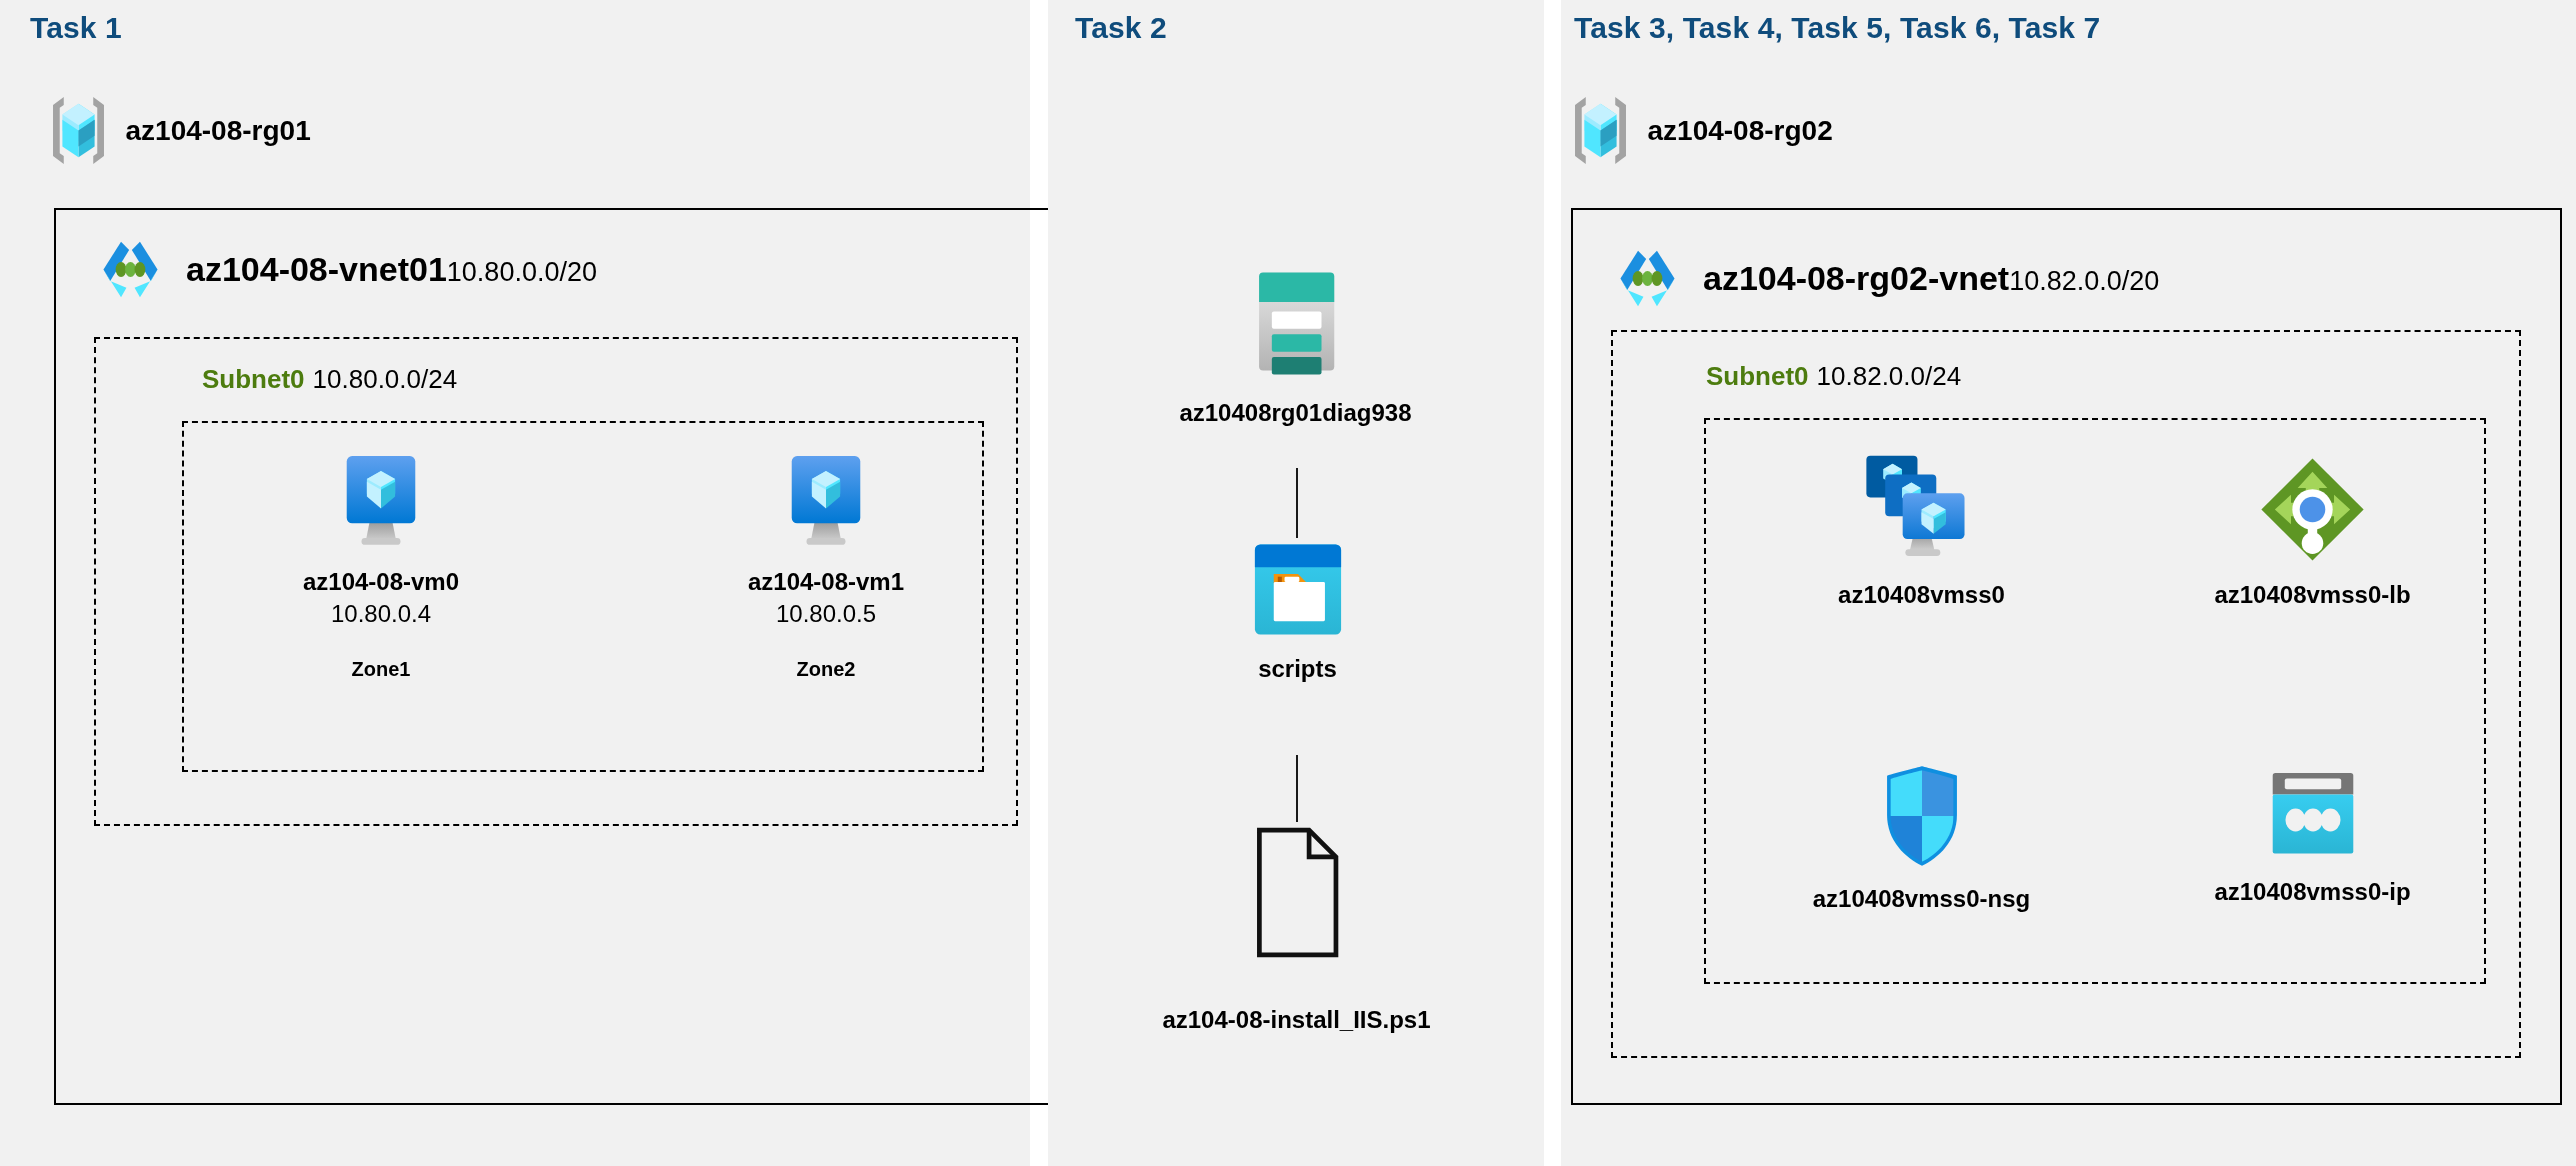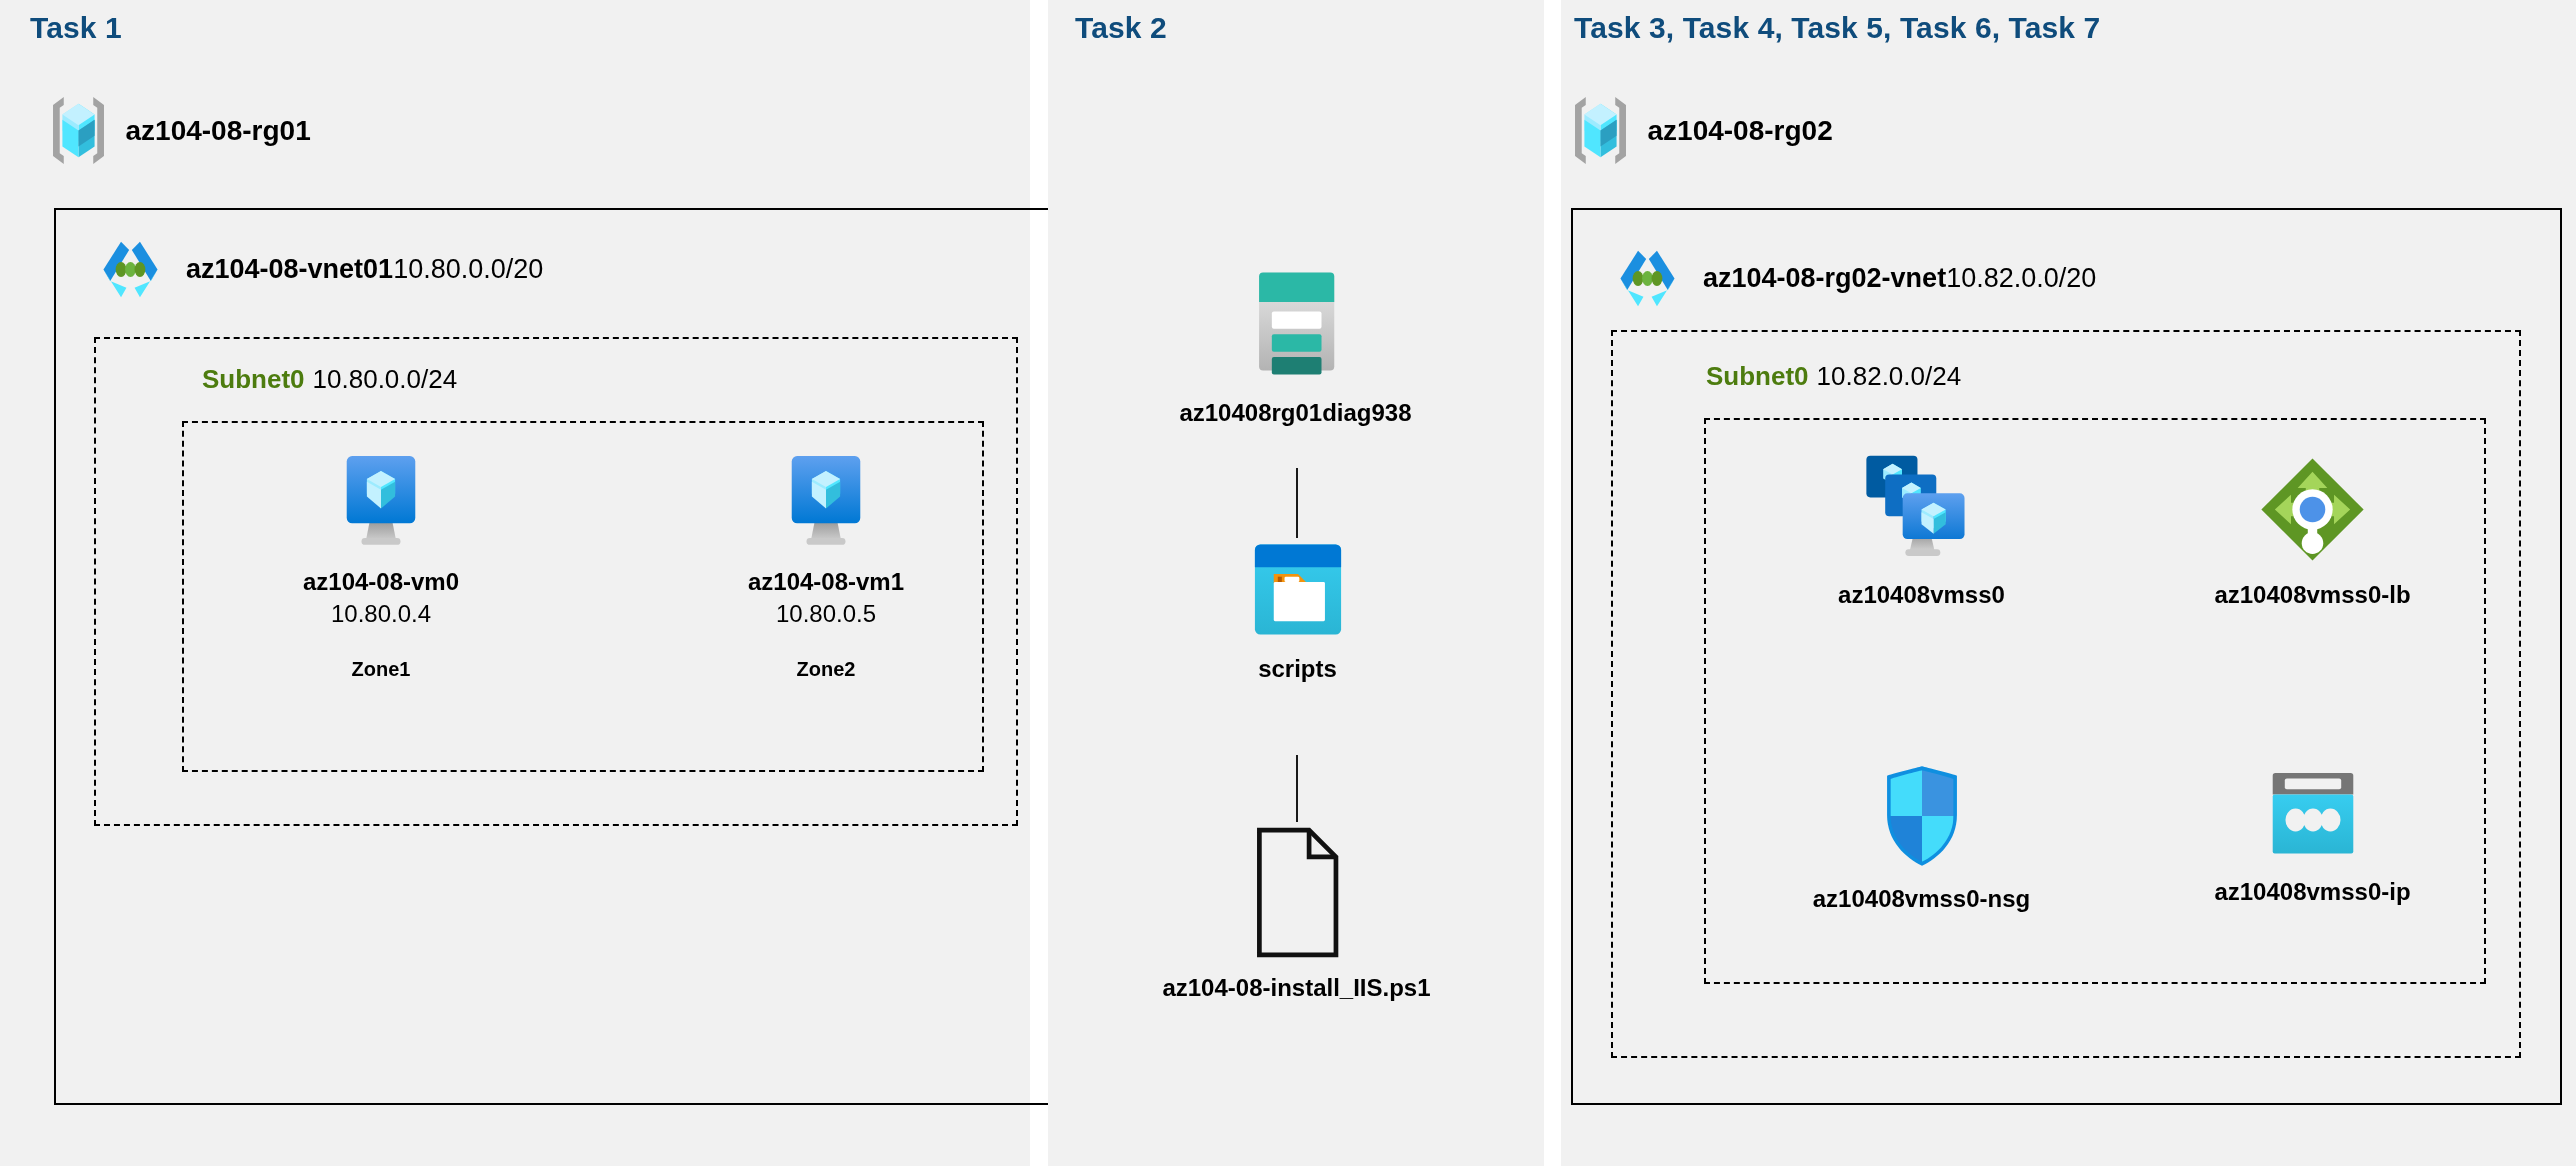--- a/index.html
+++ b/index.html
@@ -13,21 +13,21 @@
     letter-spacing:0.1px;white-space:nowrap;
   }
   .solid-box{position:absolute;border:2.7px solid #000000;box-sizing:border-box;}
   .dashed-box{position:absolute;border:2.7px dashed #000000;box-sizing:border-box;}
   .dashed-box-thin{position:absolute;border:2px dashed #000000;box-sizing:border-box;}
 
   .rg-row{position:absolute;display:flex;align-items:center;gap:17.5px;}
   .rg-label{font-size:28px;font-weight:bold;color:#000;white-space:nowrap;}
 
   .vnet-row{position:absolute;display:flex;align-items:center;gap:19px;}
-  .vnet-name{font-size:27px;font-weight:bold;color:#000;white-space:nowrap;}
+  .vnet-name{font-size:34px;font-weight:bold;color:#000;white-space:nowrap;}
   .vnet-cidr{font-size:27px;font-weight:normal;color:#000;white-space:nowrap;margin-left:0;}
 
   .subnet-label{position:absolute;white-space:nowrap;}
   .subnet-name{font-size:26px;font-weight:bold;color:#4d7c0f;}
   .subnet-cidr{font-size:26px;font-weight:normal;color:#000;margin-left:8px;}
 
   .node{position:absolute;display:flex;flex-direction:column;align-items:center;}
   .node-label{font-size:24px;font-weight:bold;color:#000;white-space:nowrap;margin-top:15px;text-align:center;}
   .node-sub{font-size:24px;font-weight:normal;color:#000;white-space:nowrap;margin-top:4px;text-align:center;}
   .node-zone{font-size:20px;font-weight:bold;color:#000;white-space:nowrap;margin-top:30px;text-align:center;}
@@ -179,21 +179,21 @@
       <rect x="44" y="56" width="6" height="8" fill="#b55a00"></rect>
       <rect x="54" y="56" width="22" height="8" rx="2" fill="#ffffff"></rect>
       <rect x="38" y="64" width="76" height="58" rx="2" fill="#ffffff"></rect>
     </svg>
   </span>
   <div class="node-label">scripts</div>
 </div>
 
 <div class="connector" style="left:1296px;top:755px;height:67px;"></div>
 
-<div class="node" style="left:1072px;top:826px;width:449px;">
+<div class="node" style="left:1072px;top:826px;width:449px;gap:32px;">
   <span>
     <svg width="86" height="133" viewBox="0 0 128 198">
       <path d="M8 6 H82 L122 46 V192 H8 Z" fill="none" stroke="#111111" stroke-width="7" stroke-linejoin="miter"></path>
       <path d="M82 6 V46 H122" fill="none" stroke="#111111" stroke-width="7" stroke-linejoin="miter"></path>
     </svg>
   </span>
   <div class="node-label">az104-08-install_IIS.ps1</div>
 </div>
 
 <div class="panel" style="left:1561px;top:0px;width:1015px;height:1166px;"></div>

